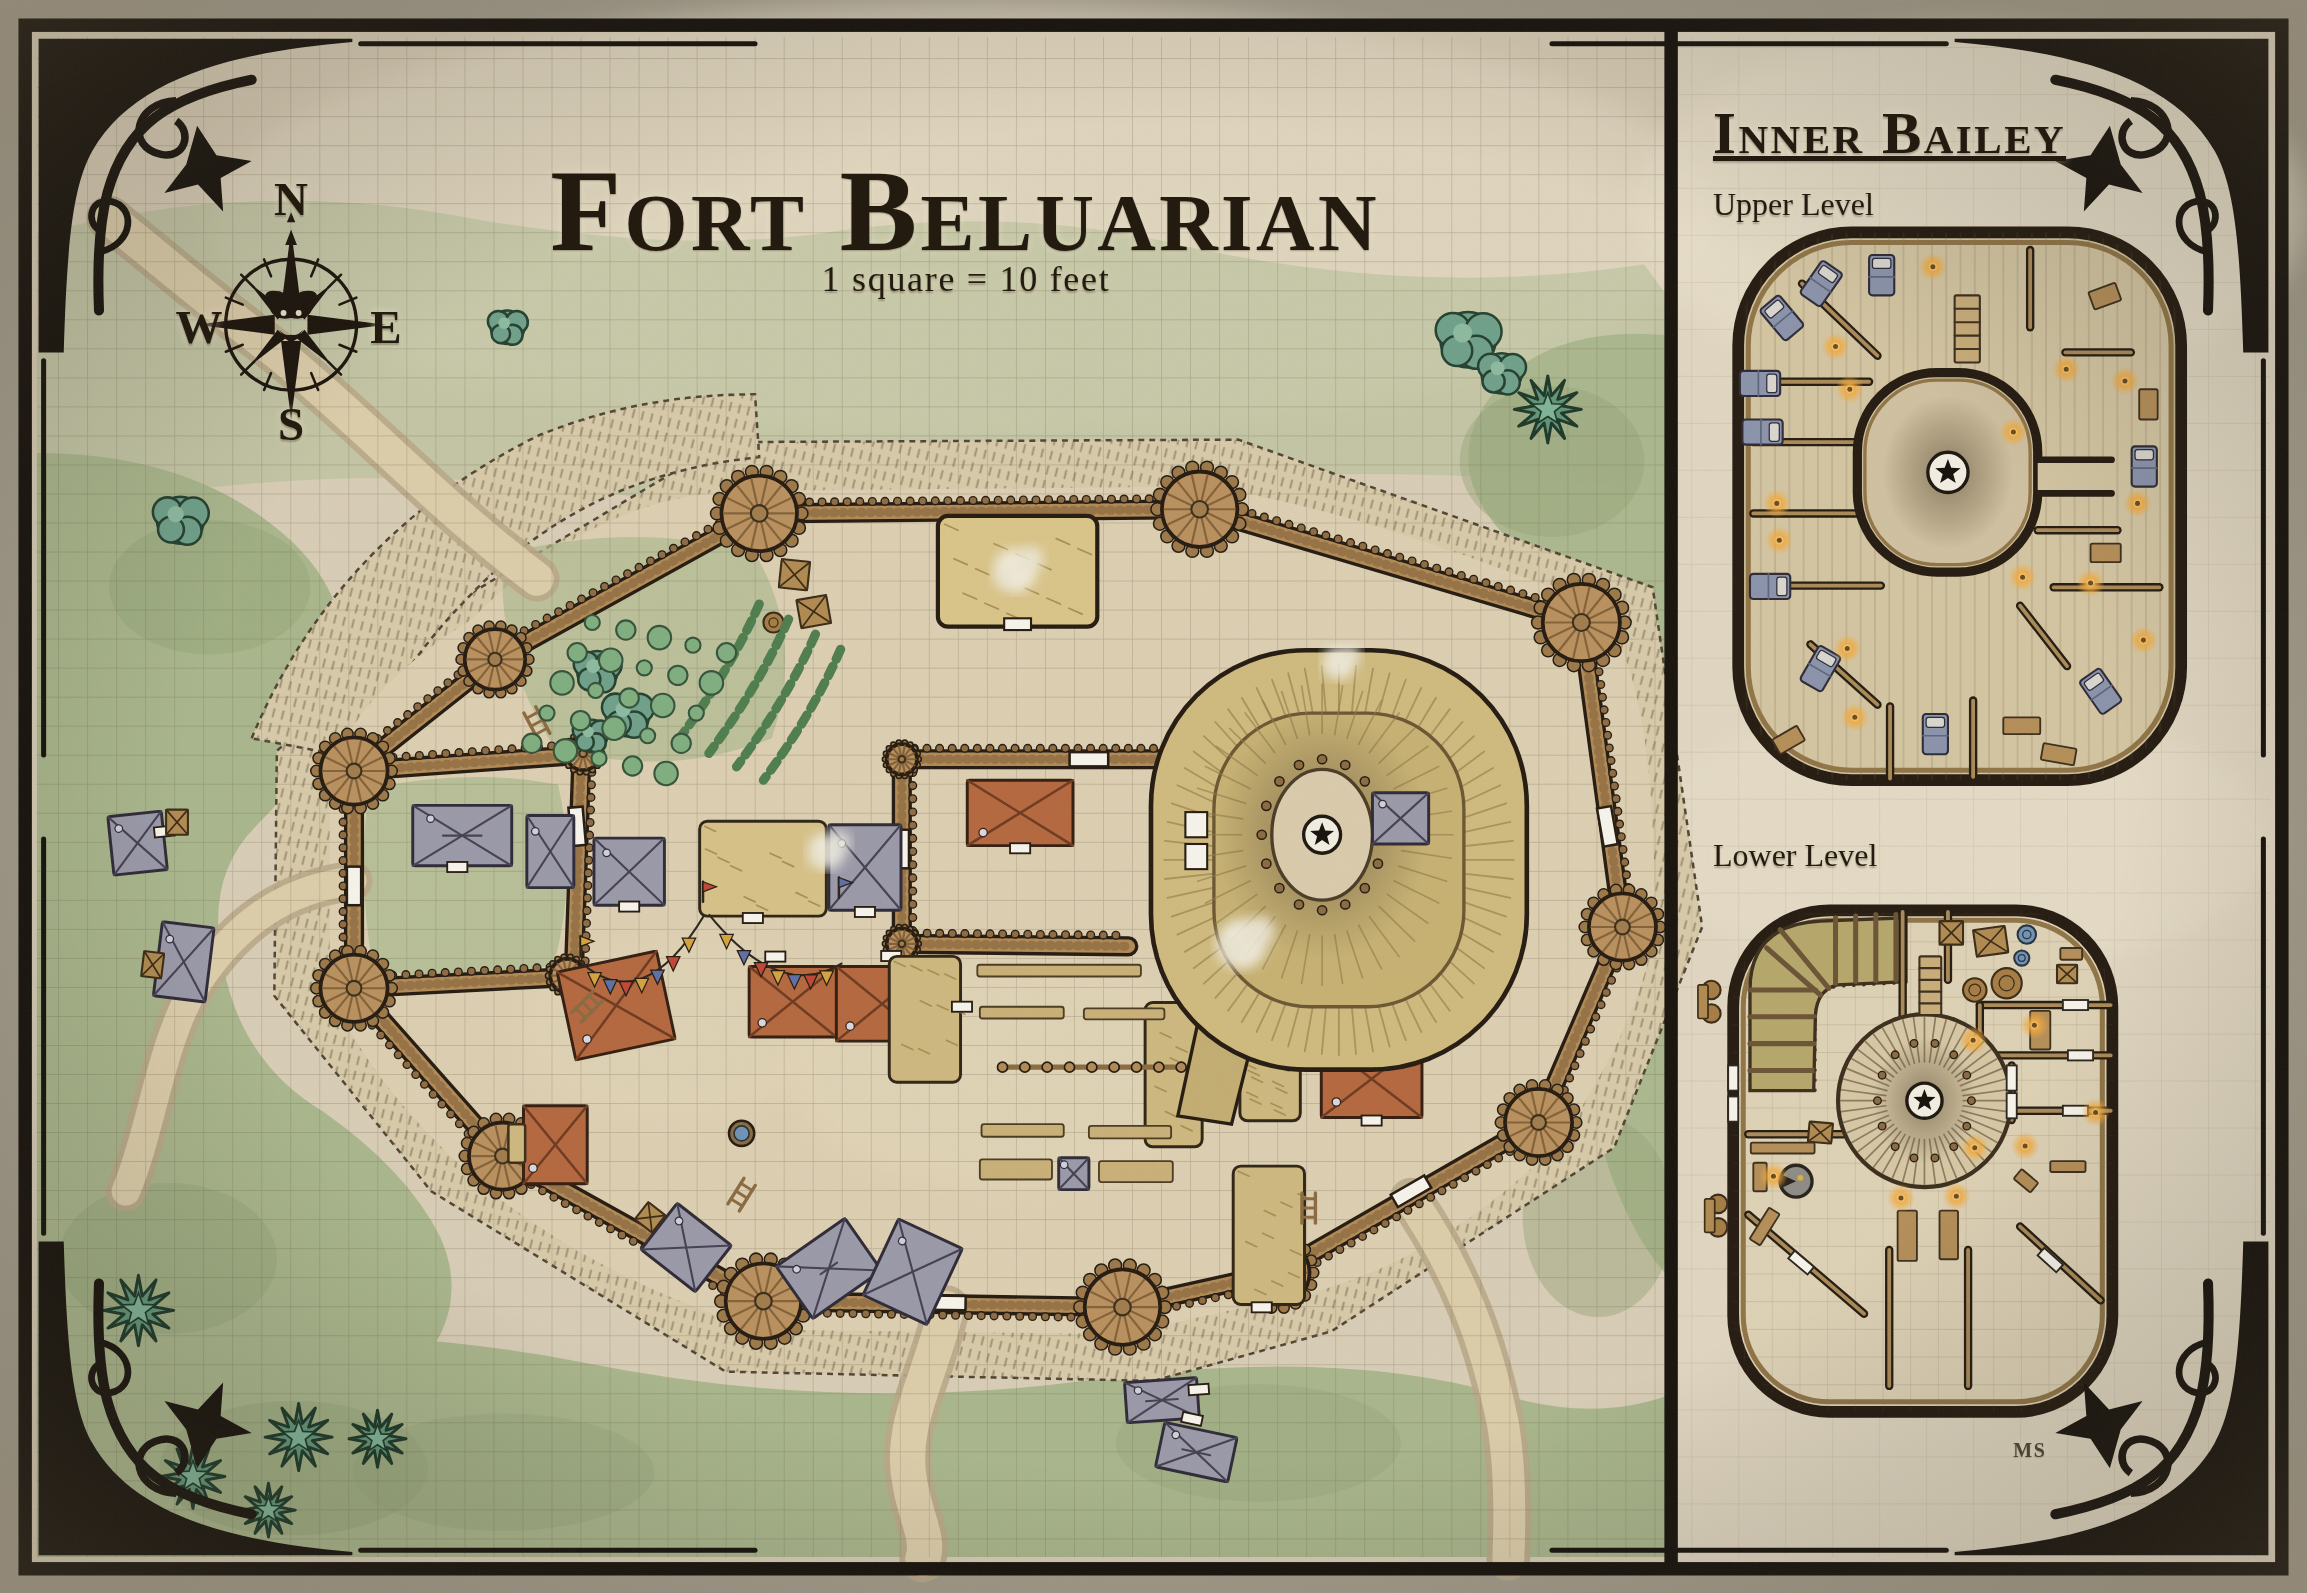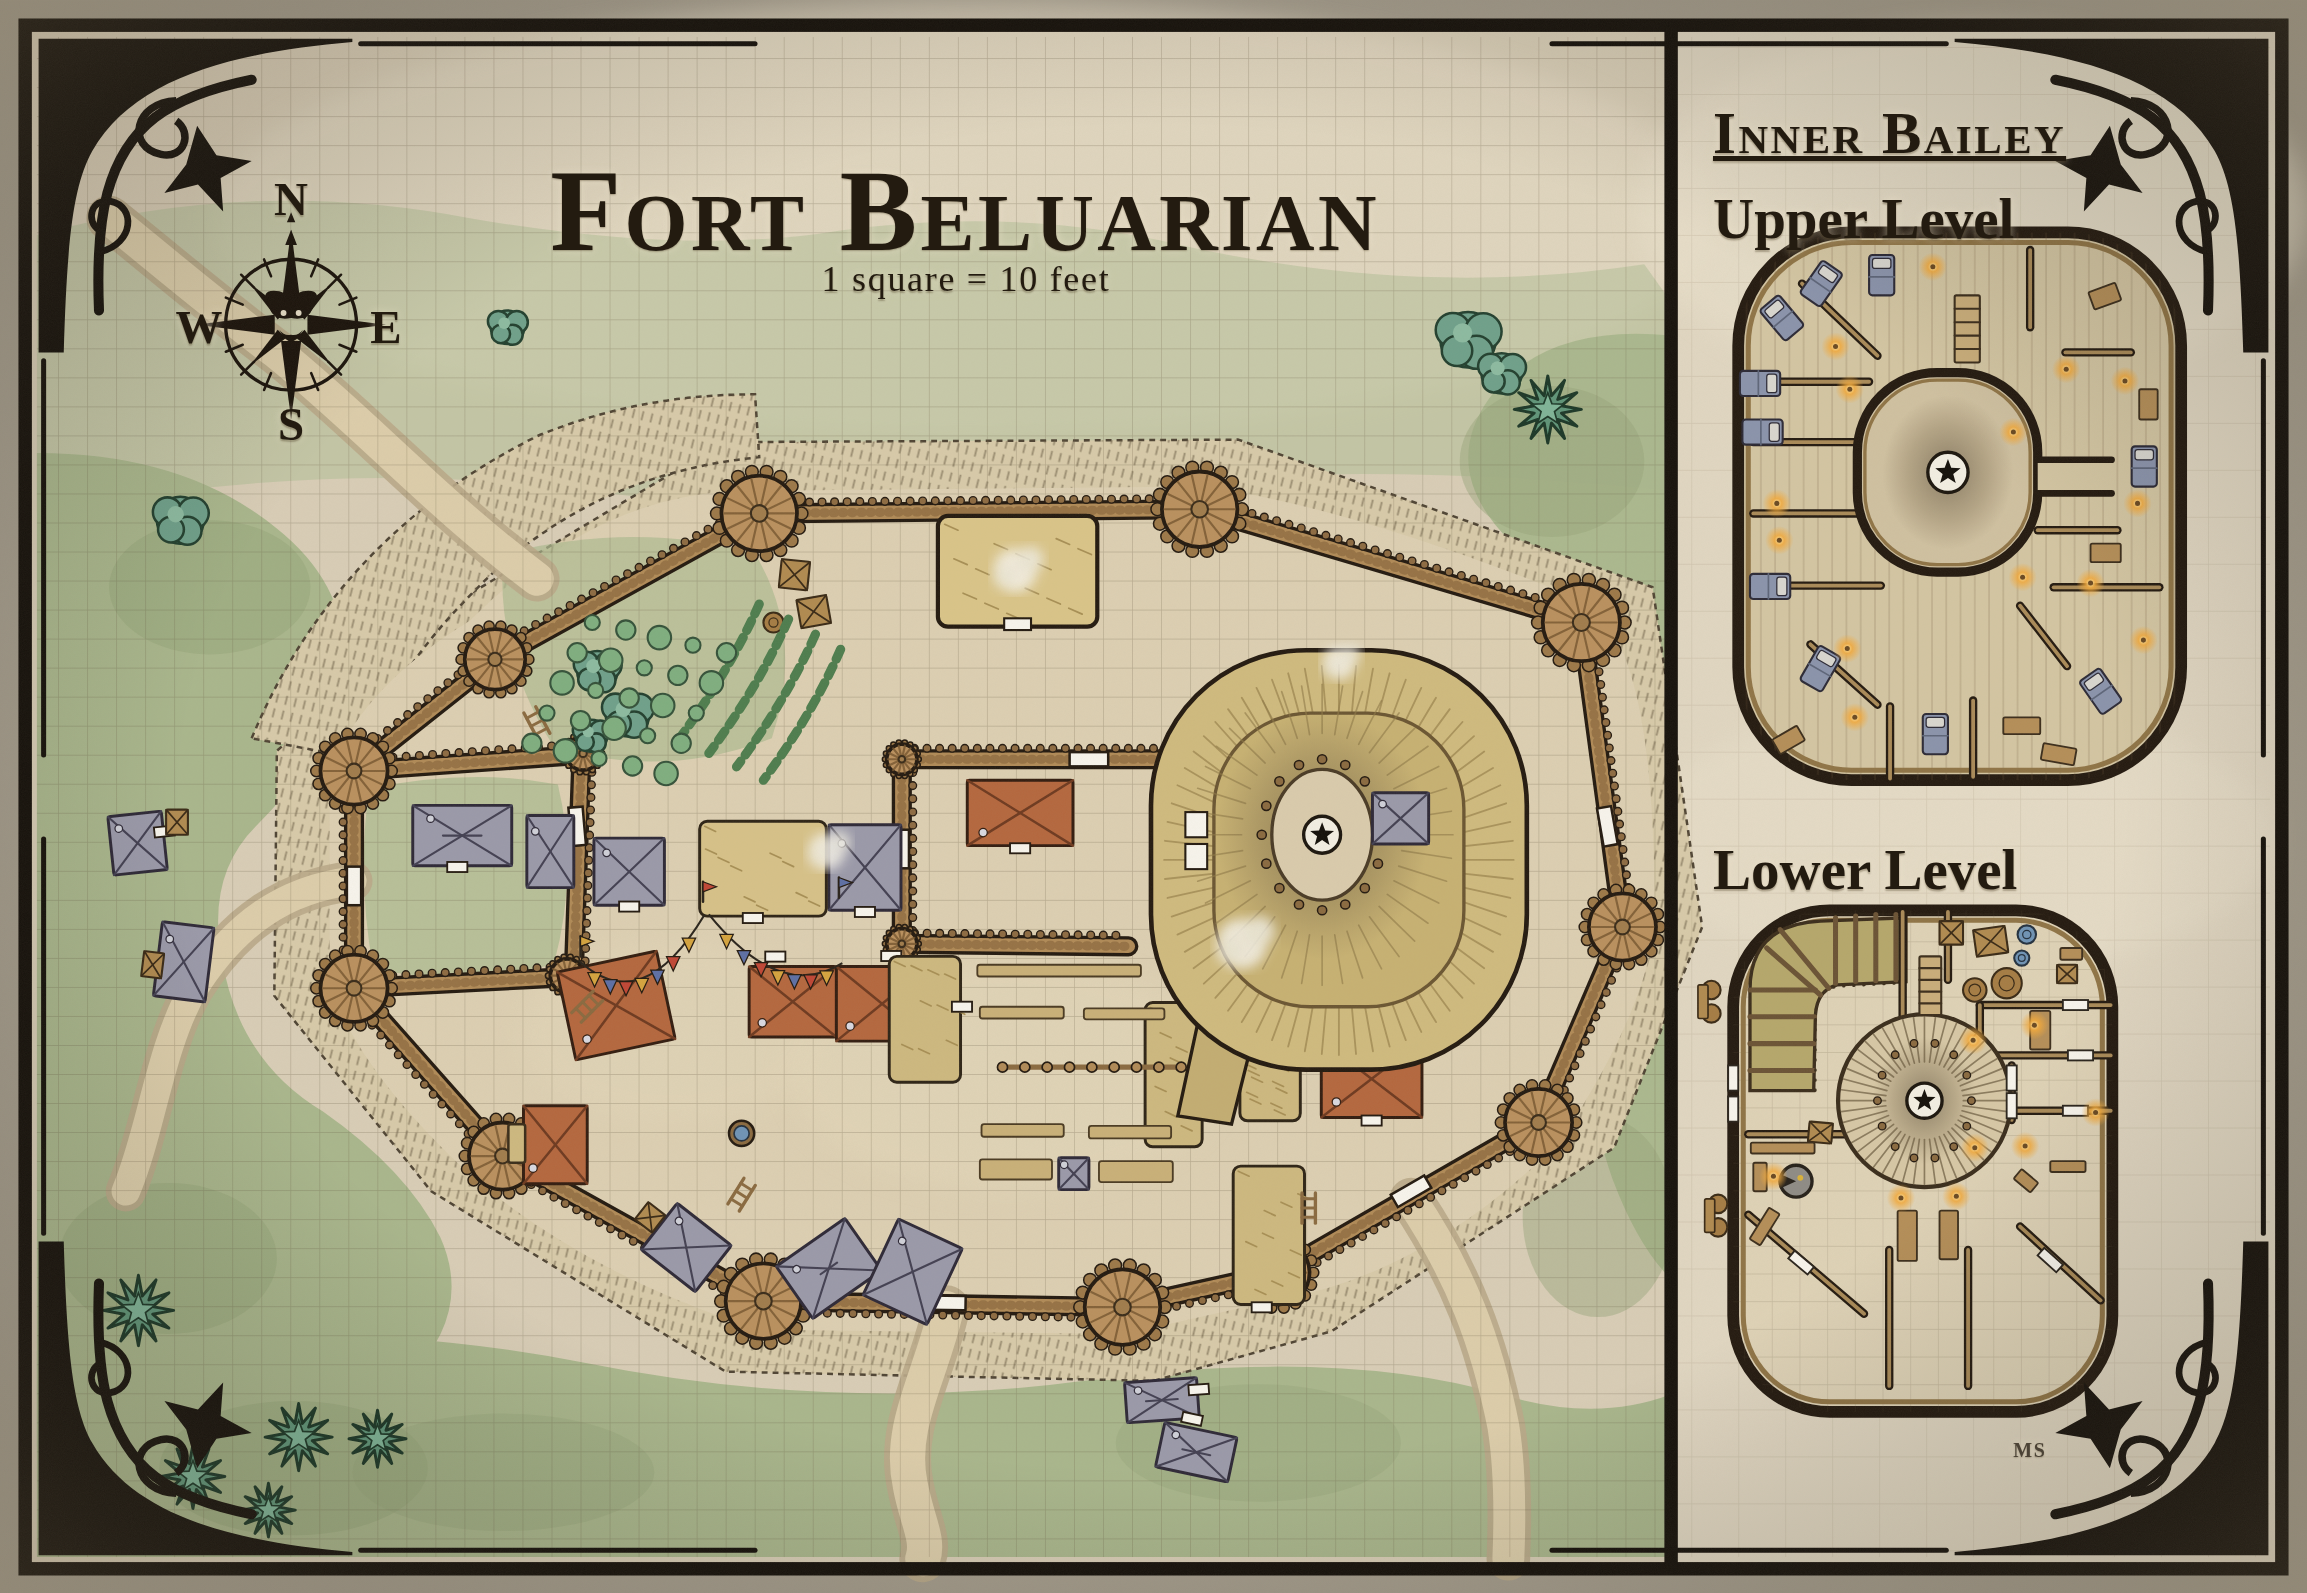--- a/index.html
+++ b/index.html
@@ -6,21 +6,21 @@
   .stage{position:relative;width:2307px;height:1594px;overflow:hidden;
          background:#a49c8c;font-family:"Liberation Serif",serif;}
   svg{position:absolute;left:0;top:0;}
   .label{position:absolute;color:#231b10;white-space:nowrap;
          text-shadow:0 1.7px 1.7px rgba(60,45,20,.35),0 0 8.4px rgba(240,230,205,.6);}
   .ctr{transform:translate(-50%,-50%);}
   .map-title{font-size:116px;font-variant:small-caps;letter-spacing:3.4px;font-weight:600;}
   .map-sub{font-size:36px;letter-spacing:1.7px;}
   .compass-letter{font-size:47px;font-weight:700;}
   .panel-title{font-size:59px;font-variant:small-caps;letter-spacing:2.5px;font-weight:600;}
-  .level-label{font-size:57px;font-weight:700;}
+  .level-label{font-size:32px;font-weight:400;}
   .signature{font-size:20px;font-weight:700;opacity:.75;letter-spacing:1.7px;}
 </style>
 </head>
 <body>
 
 <div class="stage">
   <svg id="art" width="2307" height="1594" viewBox="0 0 2750 1900">
     <defs>
       <radialGradient id="glowG" cx="50%" cy="50%" r="50%">
         <stop offset="0%" stop-color="#ffe9a8" stop-opacity="1"></stop>

